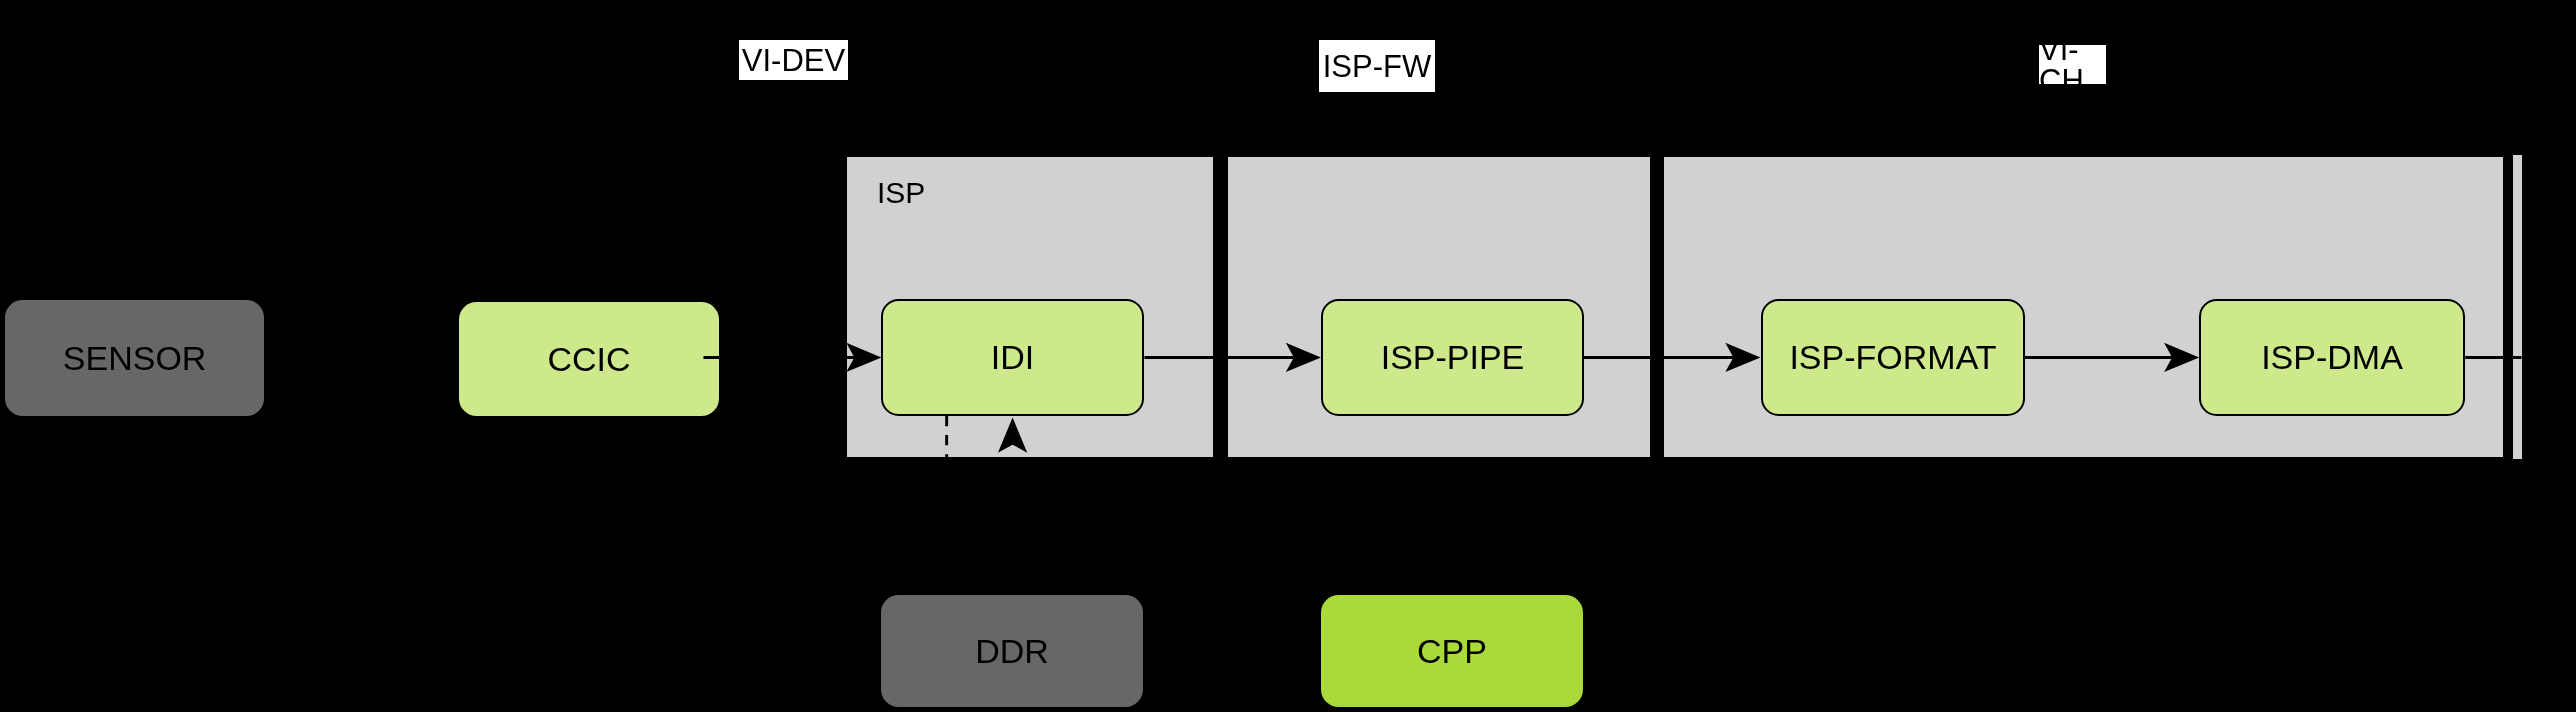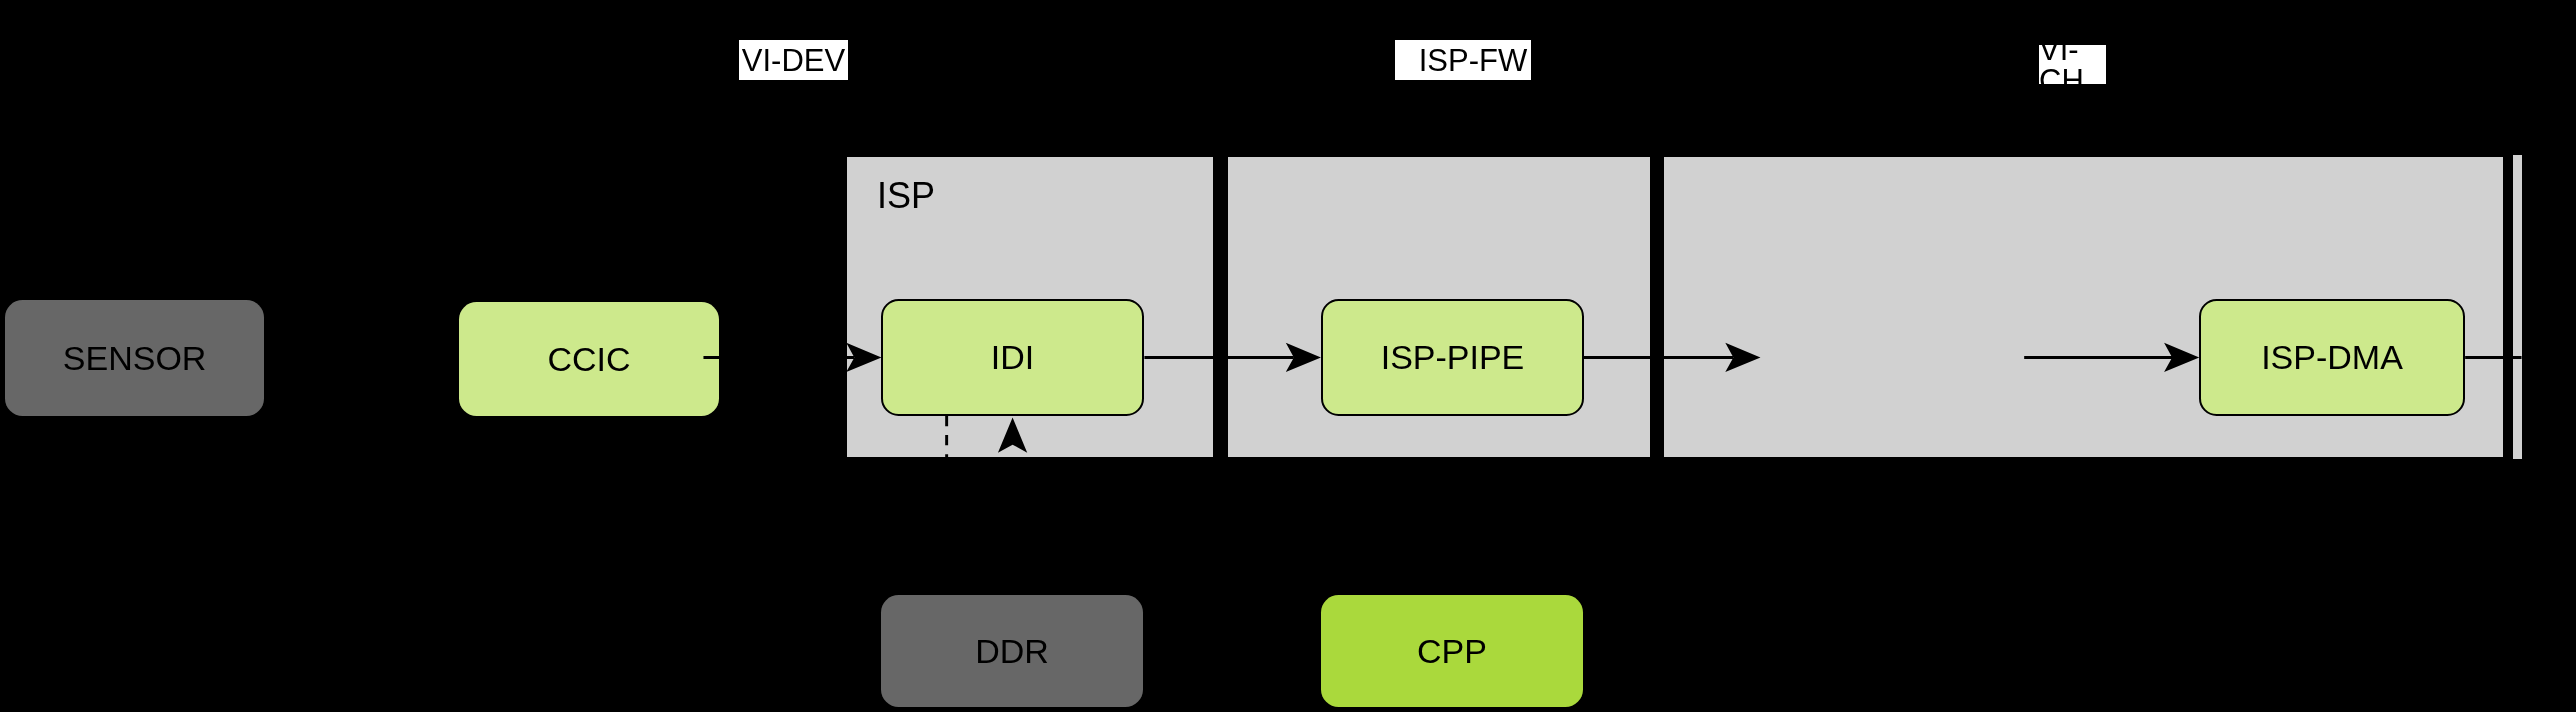--- a/index.html
+++ b/index.html
@@ -11,21 +11,21 @@
     font-family:"Liberation Sans", sans-serif;
   }
   .container{
     position:absolute;
     background:#d1d1d1;
     border:2.9px solid #000000;
     box-sizing:border-box;
   }
   .container-label{
     position:absolute;
-    font-size:36px;
+    font-size:30px;
     color:#000000;
     line-height:1;
   }
   .node{
     position:absolute;
     display:flex;align-items:center;justify-content:center;
     font-size:34px;
     color:#000000;
     border-radius:17.6px;
     box-sizing:border-box;
@@ -50,21 +50,21 @@
     position:absolute;left:0;top:0;
     pointer-events:none;
   }
 </style>
 </head>
 <body>
 
 <div class="canvas">
 
   <div class="top-label" style="left:739px;top:40px;width:109px;height:40px;">VI-DEV</div>
-  <div class="top-label" style="left:1395px;top:40px;width:116px;height:40px;padding-left:20px;">ISP-FW</div>
+  <div class="top-label" style="left:1319px;top:40px;width:116px;height:52px;">ISP-FW</div>
   <div class="top-label" style="left:2039px;top:45px;width:67px;height:39px;">VI-CH</div>
 
   <div class="container" style="left:845px;top:155px;width:370px;height:304px;"></div>
   <div class="container" style="left:1226px;top:155px;width:426px;height:304px;"></div>
   <div class="container" style="left:1662px;top:155px;width:843px;height:304px;"></div>
   <div class="container" style="left:2513px;top:155px;width:8.8px;height:304px;border:none;"></div>
 
   <div class="container-label" style="left:877px;top:178px;">ISP</div>
 
   <div class="node gray-plain" style="left:5.1px;top:300px;width:259px;height:116px;">
@@ -78,20 +78,23 @@
   </div>
   <div class="node green-bright" style="left:1321px;top:595px;width:262px;height:112px;">
     <span>CPP</span>
   </div>
 
   <div class="node green-bordered" style="left:881px;top:299px;width:263px;height:117px;">
     <span>IDI</span>
   </div>
   <div class="node green-bordered" style="left:1321px;top:299px;width:263px;height:117px;">
     <span>ISP-PIPE</span>
+  </div>
+  <div class="node green-bordered" style="left:1761px;top:299px;width:264px;height:117px;">
+    <span>ISP-FORMAT</span>
   </div>
   <div class="node green-bordered" style="left:2199px;top:299px;width:266px;height:117px;text-align:right;">
     <span>ISP-DMA</span>
   </div>
 
   <svg class="edges" width="2576" height="712" viewBox="0 0 3516 972">
 
     <line x1="960" y1="488" x2="1166" y2="488" stroke="#000000" stroke-width="4"></line>
     <polygon points="1203,488 1155,468 1166,488 1155,508" fill="#000000"></polygon>
 

